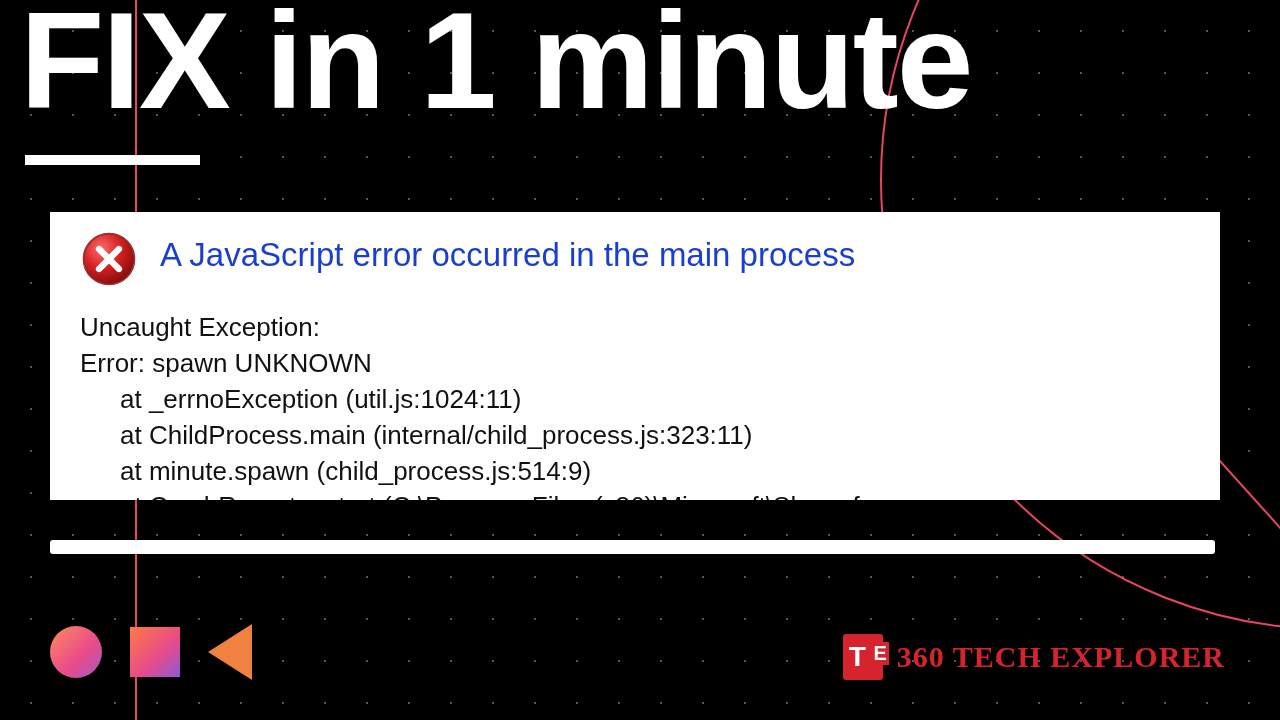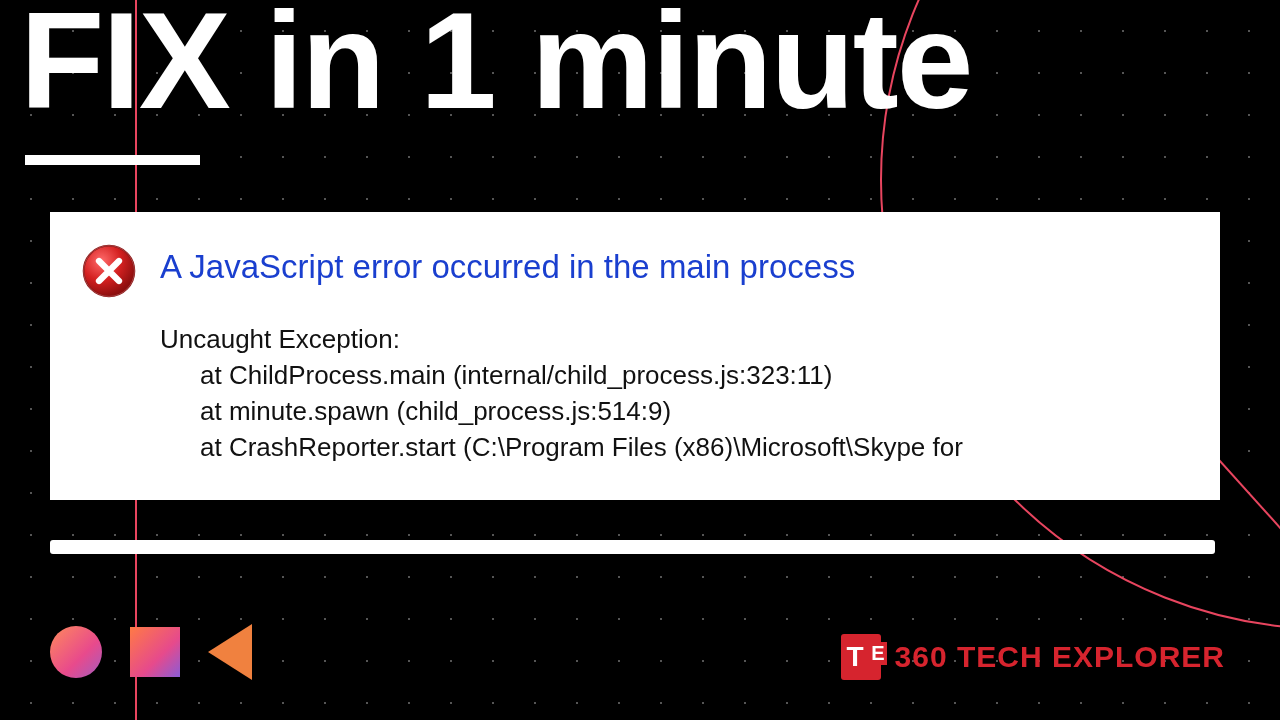--- a/index.html
+++ b/index.html
@@ -76,38 +76,37 @@
 
   
   .dialog {
     position: absolute;
     top: 212px;
     left: 50px;
     width: 1170px;
     height: 288px;
     background: #fff;
     z-index: 4;
-    padding: 30px 30px 0 30px;
+    padding: 18px 30px 0 30px;
     overflow: hidden;
   }
   .dialog-row { display: flex; align-items: flex-start; gap: 22px; }
   .err-icon svg { width: 58px; height: 58px; display:block; }
   .dialog-title {
     color: #1a3fcf;
     font-family: "Segoe UI", Arial, sans-serif;
     font-size: 33px;
     font-weight: 400;
     margin-top: 6px;
   }
   .dialog-body {
     font-family: "Segoe UI", Arial, sans-serif;
     font-size: 26px;
     color: #111;
     margin-top: 22px;
-    margin-left: 80px;
     line-height: 1.38;
   }
   .dialog-body .indent { padding-left: 40px; }
 
   
   .hbar {
     position: absolute;
     top: 540px;
     left: 50px;
     width: 1165px;
@@ -166,21 +165,21 @@
   .brand-badge .e {
     position:absolute; right:-6px; top:8px;
     color:#fff; font-weight:900; font-size:20px;
     background:#d6242e; padding:0 2px;
   }
   .brand-text {
     color: #d6242e;
     font-weight: 900;
     font-size: 30px;
     letter-spacing: 1px;
-    font-family: Liberation Sans, sans-serif;
+    font-family: Liberation Serif, serif;
   }
 </style>
 </head>
 <body>
 
 <div class="dot-grid"></div>
 <div class="vline a"></div>
 <div class="circle-outline"></div>
 <div class="diag"></div>
 
@@ -200,20 +199,22 @@
         </defs>
         <circle cx="32" cy="32" r="28" fill="url(#rg)" stroke="#8a0d0d" stroke-width="2"></circle>
         <circle cx="32" cy="32" r="28" fill="none" stroke="#ffffff" stroke-opacity="0.25" stroke-width="1"></circle>
         <path d="M21 21 L43 43 M43 21 L21 43" stroke="#fff" stroke-width="7" stroke-linecap="round"></path>
       </svg>
     </span>
     <div class="dialog-title">A JavaScript error occurred in the main process</div>
   </div>
   <div class="dialog-body">
     <div>Uncaught Exception:</div>
+    <div>Error: spawn UNKNOWN</div>
+    <div class="indent">at _errnoException (util.js:1024:11)</div>
     <div class="indent">at ChildProcess.main (internal/child_process.js:323:11)</div>
     <div class="indent">at minute.spawn (child_process.js:514:9)</div>
     <div class="indent">at CrashReporter.start (C:\Program Files (x86)\Microsoft\Skype for</div>
   </div>
 </div>
 
 <div class="hbar"></div>
 
 <div class="shapes">
   <div class="shape-circle"></div>

